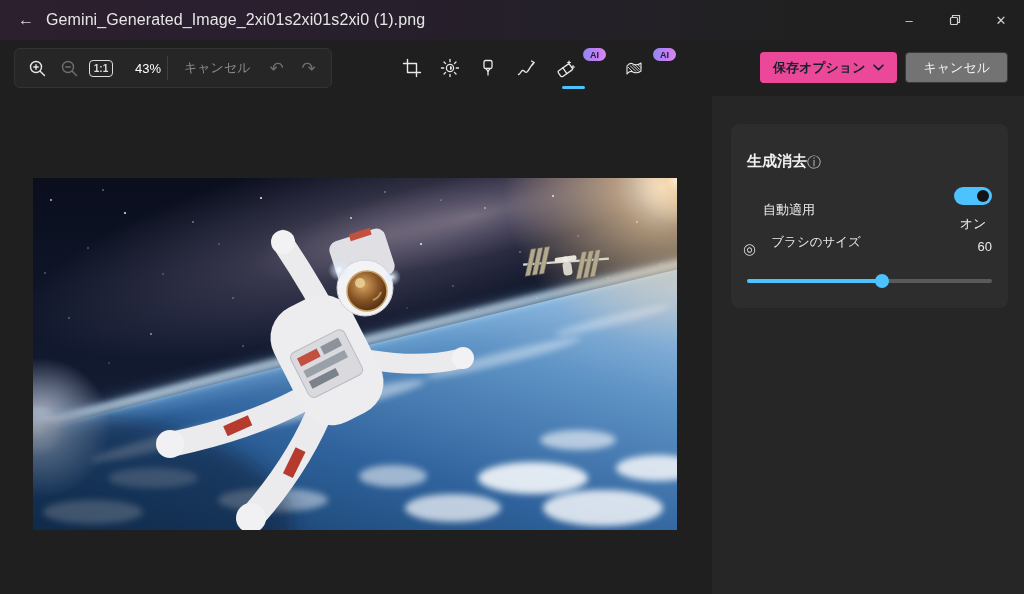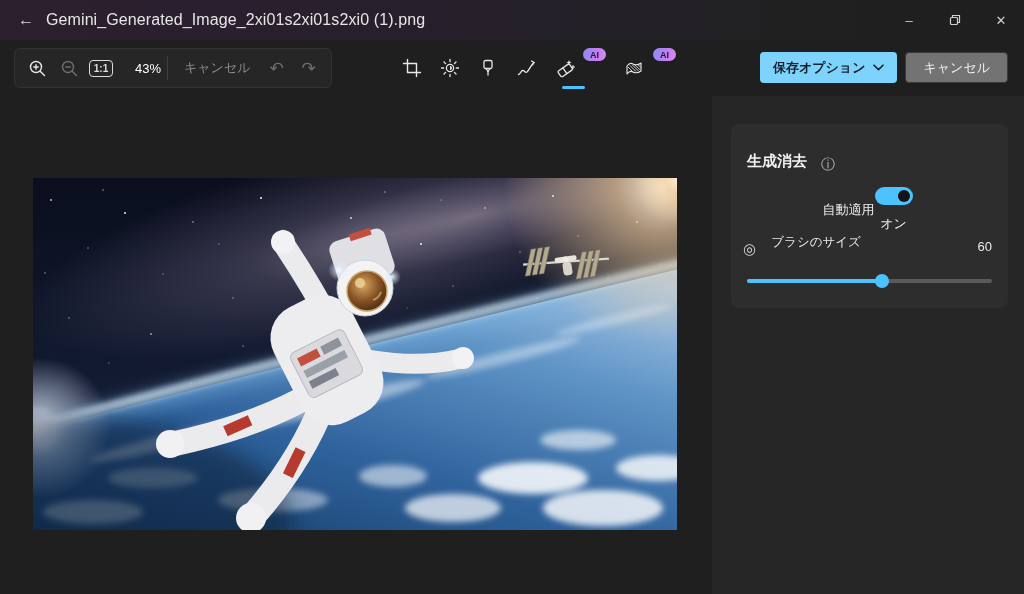--- a/index.html
+++ b/index.html
@@ -31,31 +31,31 @@
   .ratio-chip { border:1.5px solid #dcdcdc; border-radius:4px; font-size:10px; color:#dcdcdc; padding:2px 4px; font-weight:bold; }
 
   .tb-center { position:absolute; left:402px; top:6px; height:44px; display:flex; align-items:center; }
   .tool-btn { position:relative; width:38px; height:44px; display:flex; align-items:center; justify-content:flex-start; cursor:pointer; border-radius:4px; }
   .tool-btn.haspad { margin-right:18px; }
   .ai-badge { position:absolute; top:2px; right:-14px; font-size:9px; font-weight:bold; color:#20203a;
     padding:1.5px 7px; border-radius:999px; background:linear-gradient(100deg,#8a8af5 0%,#c57ef2 60%,#d78cf0 100%); }
   .sel-underline { position:absolute; left:8px; bottom:1px; width:23px; height:3px; border-radius:2px; background:#4cc2ff; }
 
   .tb-right { position:absolute; right:16px; top:12px; display:flex; gap:8px; height:31px; }
-  .save-btn { display:flex; align-items:center; gap:8px; background:#7dd3fc; color:#15222b; border:none;
+  .save-btn { display:flex; align-items:center; gap:8px; background:#ec4899; color:#15222b; border:none;
     border-radius:4px; font-size:13px; font-weight:bold; padding:0 13px; cursor:pointer; }
   .cancel-btn { background:#737373; color:#f0f0f0; border:1px solid #3a3a3a; border-radius:4px; font-size:13px; padding:0 17px; cursor:pointer; }
 
   
   .sidebar { position:absolute; left:712px; top:96px; width:312px; height:498px; background:#262626; }
   .panel-card { position:absolute; left:19px; top:28px; width:277px; height:184px; background:#2d2d2d; border-radius:8px; }
-  .panel-title-row { position:absolute; left:16px; top:28px; display:flex; align-items:flex-end; gap:14px; }
+  .panel-title-row { position:absolute; left:16px; top:28px; display:flex; align-items:center; }
   .panel-title { font-size:15px; font-weight:bold; color:#f2f2f2; }
   .info-ic { font-size:14px; color:#bdbdbd; cursor:pointer; line-height:1; }
-  .auto-row { position:absolute; left:12px; right:16px; top:76px; height:20px; display:flex; align-items:center; justify-content:center; }
+  .auto-row { position:absolute; left:32px; right:16px; top:76px; height:20px; display:flex; align-items:center; justify-content:space-between; }
   .row-label { font-size:13px; color:#eaeaea; }
   .auto-right { display:flex; align-items:center; gap:10px;flex-direction:column; }
   .toggle { position:relative; width:38px; height:18px; border-radius:10px; background:#4cc2ff; cursor:pointer; }
   .toggle-knob { position:absolute; right:3px; top:3px; width:12px; height:12px; border-radius:50%; background:#141414; }
   .brush-header { position:absolute; left:12px; right:16px; top:110px; display:flex; align-items:flex-start; }
   .target-ic { font-size:15px; color:#d8d8d8; margin-top:6px; }
   .brush-label { width:92px; margin-left:14px; font-size:12.5px; color:#eaeaea; text-align:center; line-height:1.3; }
   .brush-value { margin-left:auto; font-size:13px; color:#eaeaea; margin-top:5px;text-align:right; }
   .slider { position:absolute; left:16px; right:16px; top:150px; height:14px; cursor:pointer; }
   .slider-track { position:absolute; left:0; right:0; top:5px; height:4px; border-radius:2px; background:#5a5a5a; }

